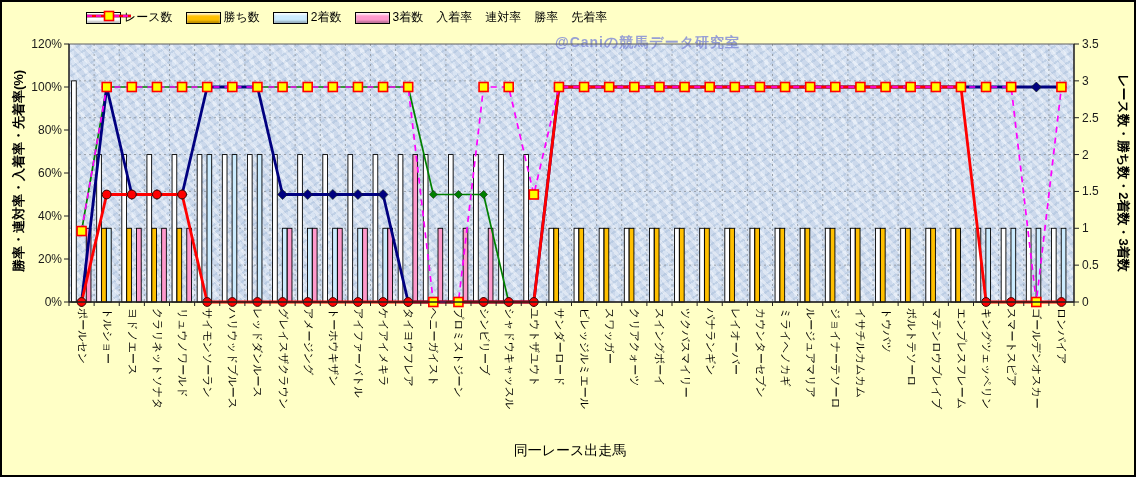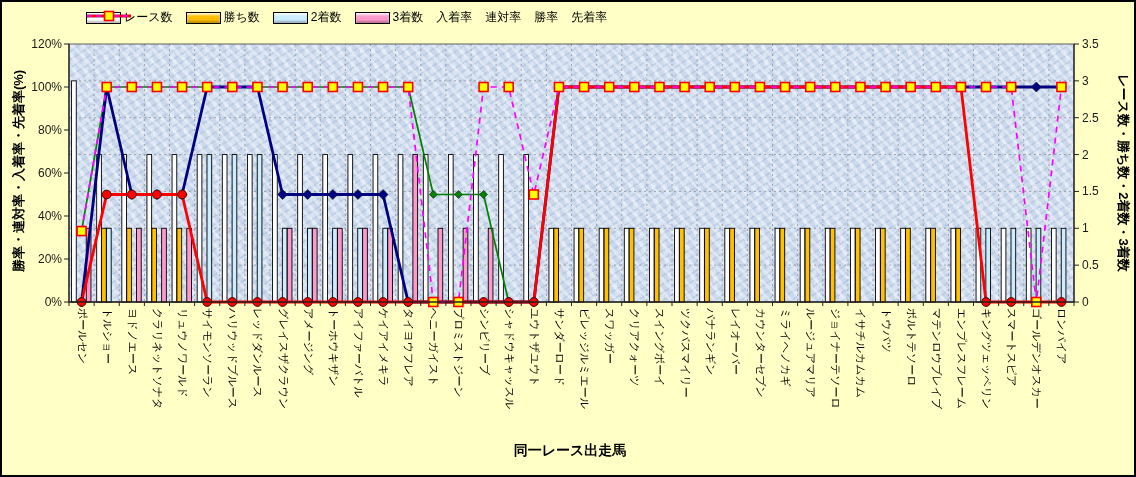--- a/index.html
+++ b/index.html
@@ -28,21 +28,21 @@
   #watermark{
     position:absolute; left:553px; top:32px; font-size:14px; font-weight:bold;
     color:rgba(125,135,215,.8); letter-spacing:1px;
   }
   .vtext-ccw{position:absolute; transform:rotate(-90deg); transform-origin:0 0; text-align:center;
     font-size:13px; font-weight:bold; color:#000;}
   .vtext-cw{position:absolute; transform:rotate(90deg); transform-origin:0 0; text-align:center;
     font-size:13px; font-weight:bold; color:#000;}
   #x-title{
     position:absolute; left:68px; top:440px; width:1000px; text-align:center;
-    font-size:14px; font-weight:bold; color:#000;
+    font-size:14px; font-weight:normal; color:#000;
   }
 </style>
 </head>
 <body>
 
 <div id="chart">
   <div id="plot-bg"></div>
   <div id="legend">
       <span class="legend-item">
         <span class="bar-swatch" style="background: rgb(255, 255, 255);"></span>
@@ -82,20 +82,21 @@
         <span>勝率</span>
       </span>
       <span class="legend-item">
         <svg width="46" height="14">
           <line x1="1" y1="7" x2="45" y2="7" stroke="#FF00FF" stroke-width="1.7" stroke-dasharray="5 4"></line>
           <rect x="18.5" y="2.5" width="9" height="9" fill="#FFFF00" stroke="#FF0000" stroke-width="1.6"></rect>
         </svg>
         <span>先着率</span>
       </span>
     </div>
+  <div id="watermark">@Caniの競馬データ研究室</div>
   <div class="vtext-ccw" style="left:8px; top:296px; width:254px;">勝率・連対率・入着率・先着率(%)</div>
   <div class="vtext-cw" style="left:1130px; top:44px; width:254px;">レース数・勝ち数・2着数・3着数</div>
   <div id="x-title">同一レース出走馬</div>
 <svg width="1136" height="477" viewBox="0 0 1136 477">
       <line x1="67" y1="263.14285714285717" x2="1072" y2="263.14285714285717" stroke="#9aa2ab" stroke-width="1" stroke-dasharray="2 3"></line>
       <line x1="67" y1="226.28571428571428" x2="1072" y2="226.28571428571428" stroke="#9aa2ab" stroke-width="1" stroke-dasharray="2 3"></line>
       <line x1="67" y1="189.42857142857144" x2="1072" y2="189.42857142857144" stroke="#9aa2ab" stroke-width="1" stroke-dasharray="2 3"></line>
       <line x1="67" y1="152.57142857142858" x2="1072" y2="152.57142857142858" stroke="#9aa2ab" stroke-width="1" stroke-dasharray="2 3"></line>
       <line x1="67" y1="115.71428571428572" x2="1072" y2="115.71428571428572" stroke="#9aa2ab" stroke-width="1" stroke-dasharray="2 3"></line>
       <line x1="67" y1="78.85714285714289" x2="1072" y2="78.85714285714289" stroke="#9aa2ab" stroke-width="1" stroke-dasharray="2 3"></line>

